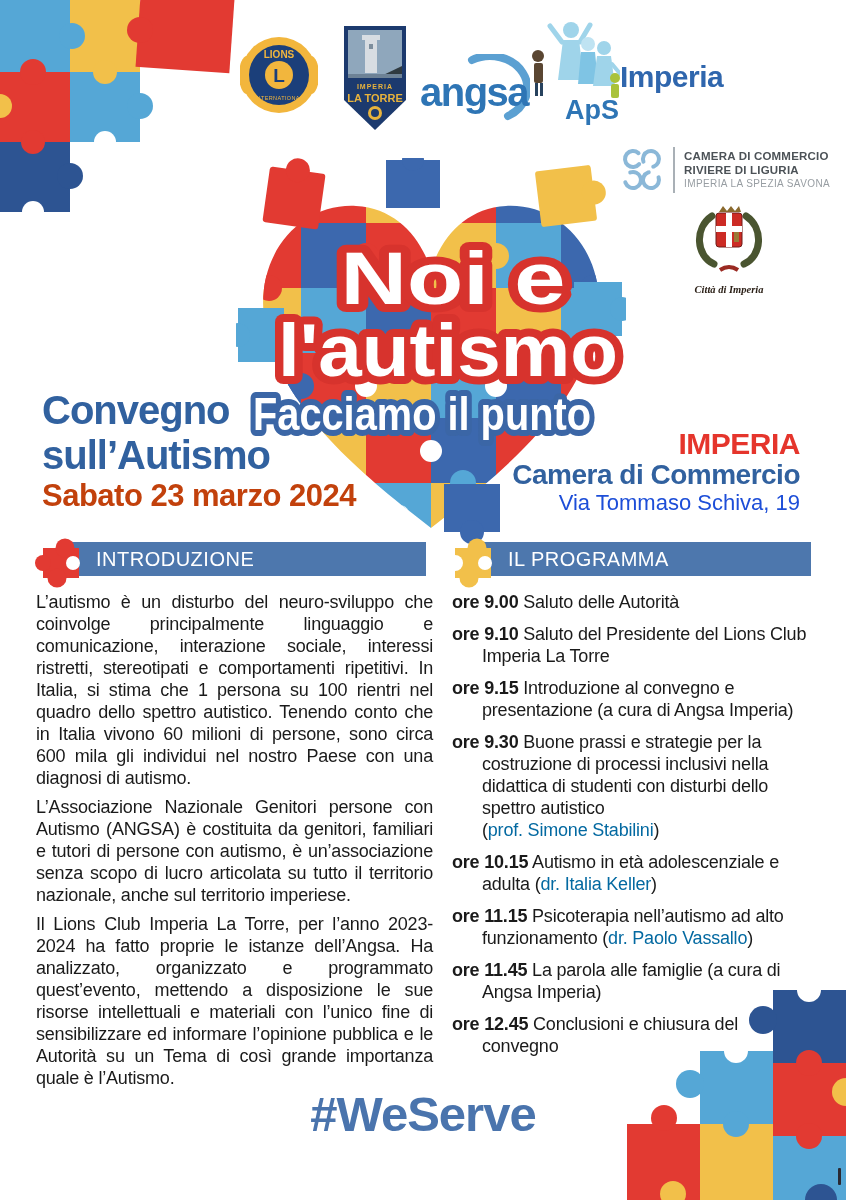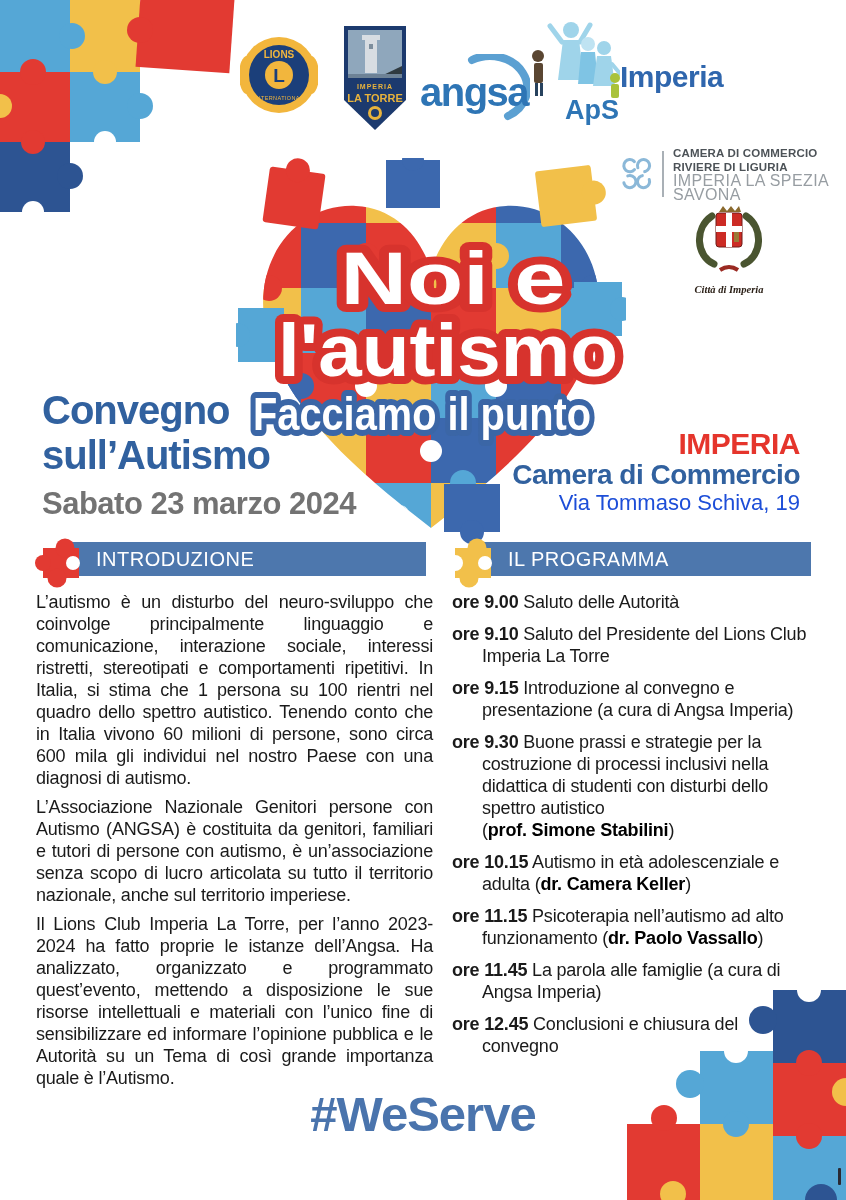--- a/index.html
+++ b/index.html
@@ -10,29 +10,29 @@
   }
   .abs{position:absolute;}
 
   
   .imperia-label{position:absolute;left:620px;top:60px;font-size:30px;font-weight:bold;color:#2f66ad;letter-spacing:-0.5px;}
 
   .camera-block{position:absolute;left:620px;top:146px;display:flex;align-items:center;gap:9px;}
   .camera-divider{width:2px;height:46px;background:#a9b0b6;}
   .camera-lines{display:flex;flex-direction:column;line-height:14px;}
   .camera-l1,.camera-l2{font-size:11.5px;font-weight:bold;color:#4c5257;letter-spacing:0.2px;}
-  .camera-l3{font-size:16px;color:#979da2;letter-spacing:0.4px;}
+  .camera-l3{font-size:10px;color:#979da2;letter-spacing:0.4px;}
 
   .citta-block{position:absolute;left:692px;top:204px;width:74px;text-align:center;}
   .citta-caption{font-family:"Liberation Serif",serif;font-style:italic;font-weight:bold;font-size:10.5px;color:#2b2017;margin-top:2px;white-space:nowrap;}
 
   
   .event-left{position:absolute;left:42px;top:388px;width:330px;}
   .event-title{font-size:40px;line-height:45px;font-weight:bold;color:#31619f;letter-spacing:-1px;}
-  .event-date{font-size:31px;font-weight:bold;color:#737373;margin-top:8px;letter-spacing:-0.5px;}
+  .event-date{font-size:31px;font-weight:bold;color:#c2410c;margin-top:0;letter-spacing:-0.5px;}
 
   .event-right{position:absolute;right:46px;top:428px;text-align:right;}
   .event-city{font-size:30px;font-weight:bold;color:#e5352c;line-height:32px;letter-spacing:-0.5px;}
   .event-venue{font-size:28px;font-weight:bold;color:#31619f;line-height:30px;letter-spacing:-0.5px;}
   .event-address{font-size:22px;color:#1d4ed8;line-height:25px;}
 
   
   .sec-header{position:absolute;height:58px;}
   .sec-header .bar{position:absolute;left:25px;top:9px;height:34px;background:#4d77ad;display:flex;align-items:center;}
   .sec-header .bar span{color:#ffffff;font-size:20px;letter-spacing:0.5px;padding-left:36px;}
@@ -43,21 +43,21 @@
   .hdr-prog .bar{width:339px;}
 
   
   .intro-col{position:absolute;left:36px;top:591px;width:397px;font-size:18px;line-height:22px;letter-spacing:-0.2px;}
   .intro-col p{margin:0 0 7px 0;text-align:justify;}
 
   
   .prog-col{position:absolute;left:452px;top:591px;width:362px;font-size:18px;line-height:22px;letter-spacing:-0.2px;}
   .prog-col p{margin:0 0 10px 0;padding-left:30px;text-indent:-30px;white-space:pre-wrap;}
   .prog-time{font-weight:bold;}
-  .prog-speaker{font-weight:bold;color:#000000;}
+  .prog-speaker{font-weight:normal;color:#0369a1;}
 
   
   .hashtag{position:absolute;left:240px;top:1086px;width:366px;text-align:center;font-size:49px;font-weight:bold;color:#4a74ad;letter-spacing:-1px;}
   .info-line{position:absolute;left:38px;top:1199px;font-size:20px;color:#111;}
   .info-line .serif{font-family:"Liberation Serif",serif;}
 
   .print-mark{position:absolute;right:5px;bottom:15px;width:3px;height:17px;background:#2a2a33;border-radius:1px;}
 
   svg text{font-family:"Liberation Sans",sans-serif;}
   .hero-title{font-weight:bold;fill:#ffffff;paint-order:stroke;stroke:#d7332d;stroke-linejoin:round;}
@@ -303,21 +303,21 @@
     <p>L’Associazione Nazionale Genitori persone con Autismo (ANGSA) è costituita da genitori, familiari e tutori di persone con autismo, è un’associazione senza scopo di lucro articolata su tutto il territorio nazionale, anche sul territorio imperiese.</p>
     <p>Il Lions Club Imperia La Torre, per l’anno 2023-2024 ha fatto proprie le istanze dell’Angsa. Ha analizzato, organizzato e programmato quest’evento, mettendo a disposizione le sue risorse intellettuali e materiali con l’unico fine di sensibilizzare ed informare l’opinione pubblica e le Autorità su un Tema di così grande importanza quale è l’Autismo.</p>
   </div>
 
   <div class="prog-col">
     <p><b class="prog-time">ore 9.00</b><span> Saluto delle Autorità</span><span class="prog-speaker"></span><span></span></p>
     <p><b class="prog-time">ore 9.10</b><span> Saluto del Presidente del Lions Club Imperia La Torre</span><span class="prog-speaker"></span><span></span></p>
     <p><b class="prog-time">ore 9.15</b><span> Introduzione al convegno e presentazione (a cura di Angsa Imperia)</span><span class="prog-speaker"></span><span></span></p>
     <p><b class="prog-time">ore 9.30</b><span> Buone prassi e strategie per la costruzione di processi inclusivi nella didattica di studenti con disturbi dello spettro autistico
 (</span><span class="prog-speaker">prof. Simone Stabilini</span><span>)</span></p>
-    <p><b class="prog-time">ore 10.15</b><span> Autismo in età adolescenziale e adulta (</span><span class="prog-speaker">dr. Camera Keller</span><span>)</span></p>
+    <p><b class="prog-time">ore 10.15</b><span> Autismo in età adolescenziale e adulta (</span><span class="prog-speaker">dr. Italia Keller</span><span>)</span></p>
     <p><b class="prog-time">ore 11.15</b><span> Psicoterapia nell’autismo ad alto funzionamento (</span><span class="prog-speaker">dr. Paolo Vassallo</span><span>)</span></p>
     <p><b class="prog-time">ore 11.45</b><span> La parola alle famiglie (a cura di Angsa Imperia)</span><span class="prog-speaker"></span><span></span></p>
     <p><b class="prog-time">ore 12.45</b><span> Conclusioni e chiusura del convegno</span><span class="prog-speaker"></span><span></span></p>
   </div>
 
   <div class="hashtag">#WeServe</div>
   <div class="info-line"><span>Per informazioni: imperia.latorre@</span><span class="serif">gmail.com</span></div>
 
   <svg class="abs" style="right:0;bottom:0;" width="230" height="228" viewBox="0 0 230 228">
     <rect x="157" y="18" width="73" height="73" fill="#2d5492"></rect>

